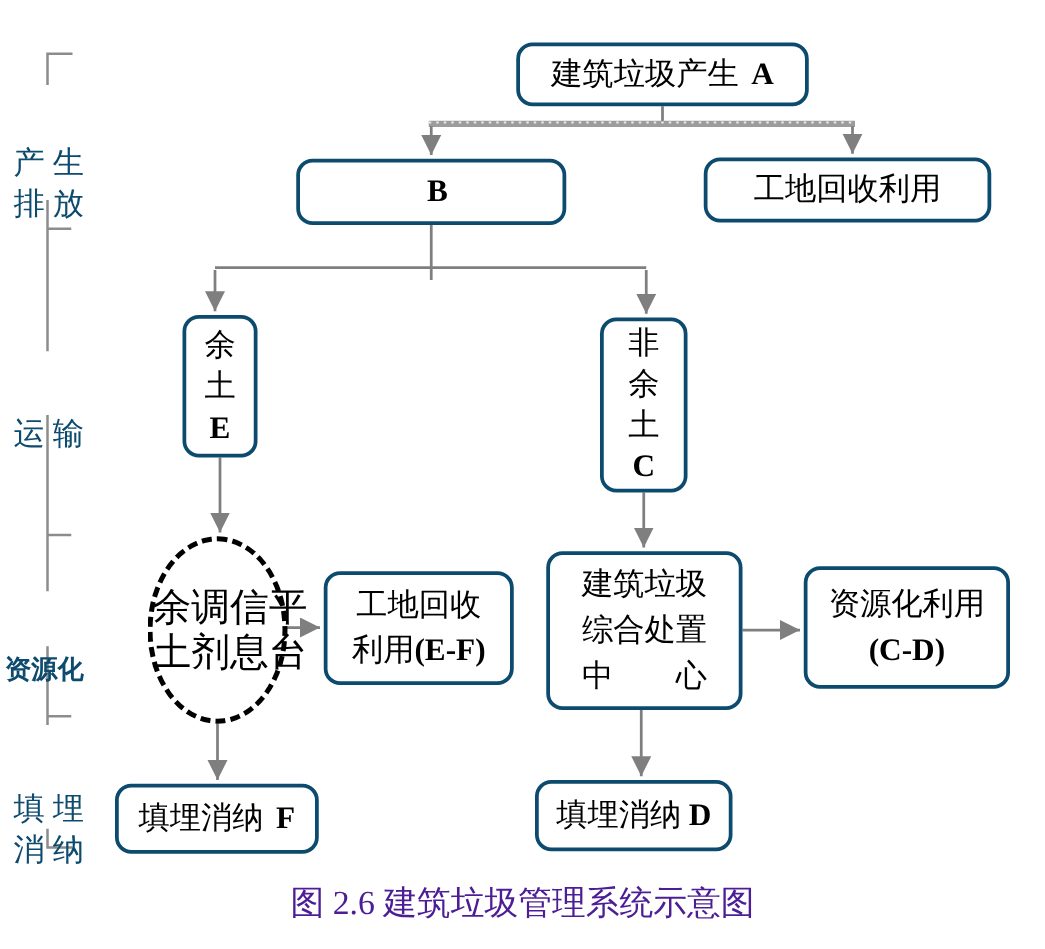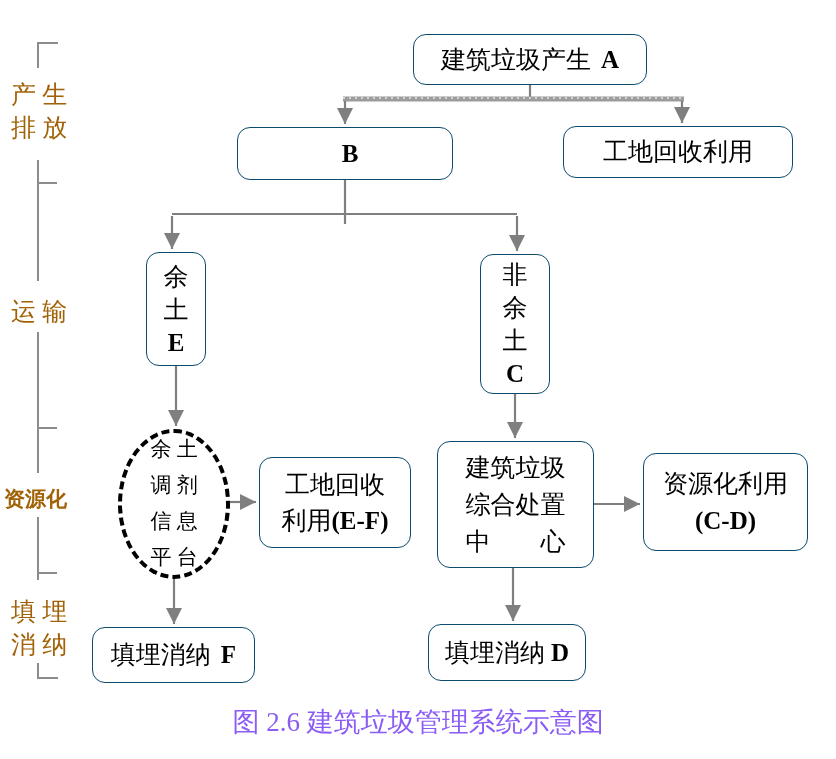--- a/index.html
+++ b/index.html
@@ -2,41 +2,41 @@
 <html><head>
 <meta charset="utf-8">
 <style>
   html,body{margin:0;padding:0;background:#ffffff;}
   #canvas{
     position:relative;width:836px;height:759px;background:#ffffff;overflow:hidden;
     font-family:"Liberation Serif","DejaVu Serif",serif;color:#000;
   }
   #lines{position:absolute;left:0;top:0;width:836px;height:759px;}
   .box{
-    position:absolute;background:#ffffff;border:1px solid #0c4a6e;border-radius:13px;
+    position:absolute;background:#ffffff;border:3px solid #0c4a6e;border-radius:13px;
     display:flex;align-items:center;justify-content:center;box-sizing:border-box;
     font-size:25px;line-height:1.25;white-space:nowrap;
   }
   .col{flex-direction:column;}
   .code{font-weight:bold;margin-left:10px;}
   .code-tight{font-weight:bold;margin-left:6px;}
   .bold{font-weight:bold;}
   .vchar{display:block;text-align:center;line-height:33px;}
   .ellipse{
     position:absolute;border:4px dashed #000;border-radius:50%;background:#ffffff;
-    display:flex;flex-direction:column;align-items:center;justify-content:flex-end;
-    box-sizing:border-box;font-size:21px;line-height:36px;
+    display:flex;flex-direction:row;align-items:center;justify-content:space-between;
+    box-sizing:border-box;font-size:31px;line-height:36px;
   }
   .stage{
     position:absolute;font-size:25px;line-height:33px;text-align:center;
-    color:#a16207;white-space:nowrap;
+    color:#0c4a6e;white-space:nowrap;margin-top:36px;
   }
   .caption{
     position:absolute;left:0;right:0;top:704px;text-align:center;
-    font-size:27px;color:#8b5cf6;
+    font-size:27px;color:#4c1d95;
   }
   .center-lines{display:flex;flex-direction:column;align-items:flex-start;font-size:25px;line-height:37px;}
 </style>
 </head>
 <body>
 
 <div id="canvas">
 
   <svg id="lines" viewBox="0 0 836 759" xmlns="http://www.w3.org/2000/svg">
     <defs>

